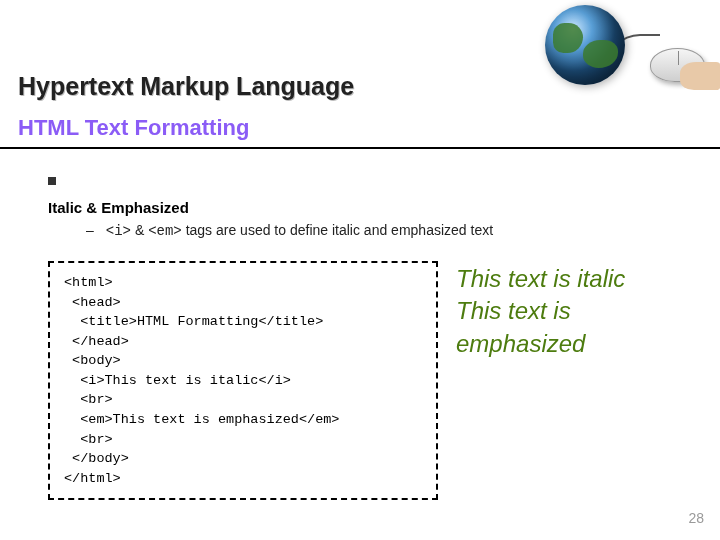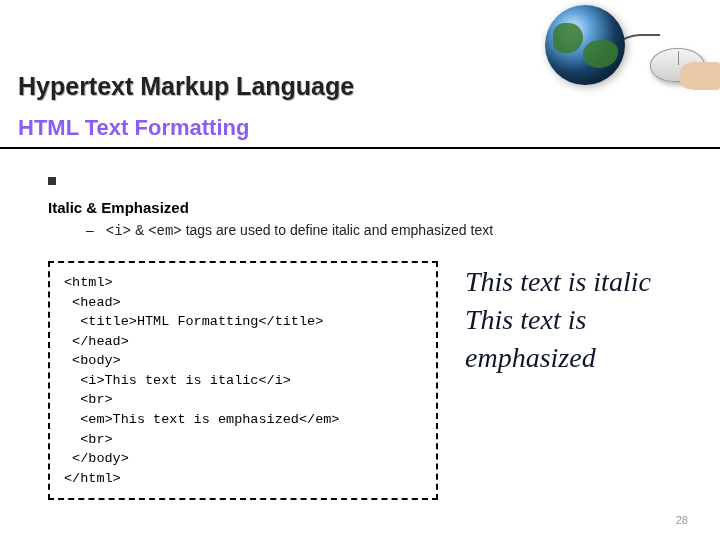--- a/index.html
+++ b/index.html
@@ -116,48 +116,48 @@
     align-items: baseline;
     gap: 12px;
     margin: 6px 0 0 38px;
     font-size: 14px;
     color: #222;
   }
   .dash { font-weight: normal; }
   .mono { font-family: "Courier New", monospace; }
   .cols {
     display: flex;
-    gap: 27px;
+    gap: 18px;
     margin-top: 22px;
   }
   .codebox {
     border: 2px dashed #000;
     padding: 10px 14px;
     width: 390px;
     font-family: "Courier New", monospace;
     font-size: 13.5px;
     line-height: 1.45;
     white-space: pre;
   }
   .output {
     flex: 1;
     padding-top: 2px;
   }
   .out-line {
-    font-family: Liberation Serif, serif;
+    font-family: Liberation Sans, sans-serif;
     font-style: italic;
-    font-size: 28px;
-    color: #0f172a;
+    font-size: 24px;
+    color: #4d7c0f;
     line-height: 1.35;
   }
   .pagenum {
     position: absolute;
     bottom: 14px;
-    right: 32px;
-    font-size: 11px;
+    right: 16px;
+    font-size: 14px;
     color: #9a9a9a;
   }
 </style>
 </head>
 <body>
 
 <div class="header-img">
   <div class="cable"></div>
   <div class="globe"></div>
   <div class="mouse"></div>

